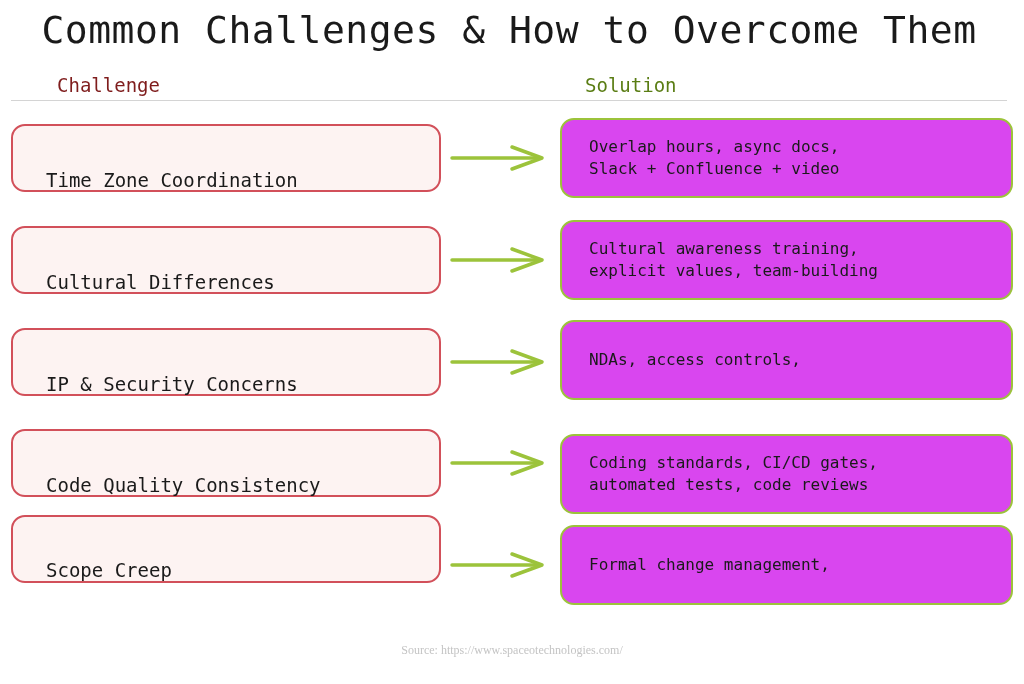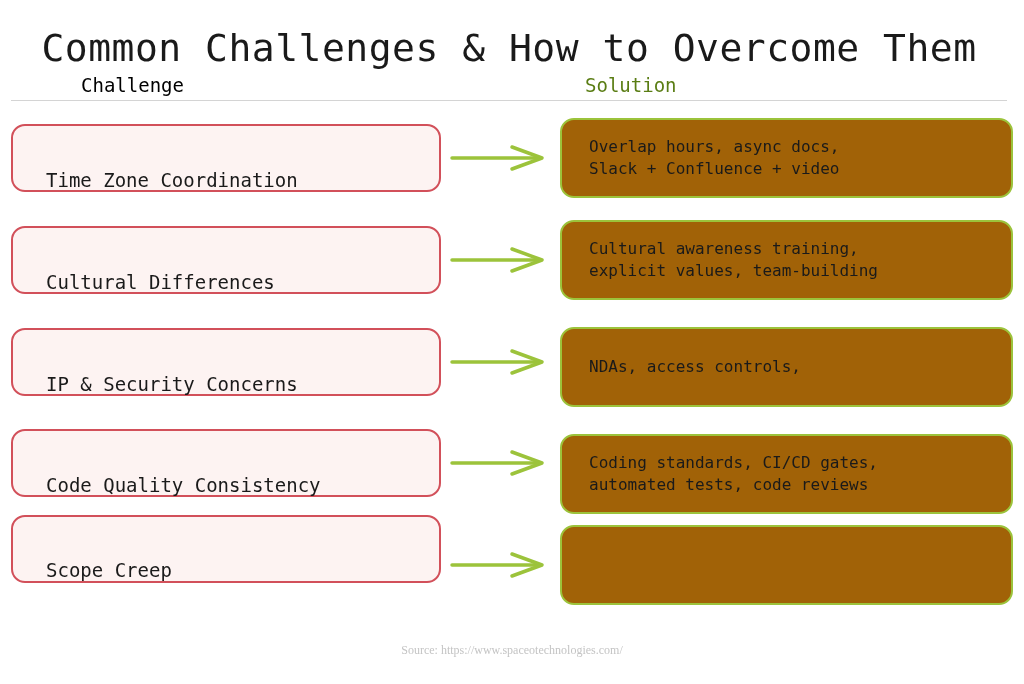--- a/index.html
+++ b/index.html
@@ -2,44 +2,44 @@
 <html><head>
 <meta charset="utf-8">
 <style>
   html, body { margin: 0; padding: 0; }
   body {
     width: 1024px; height: 684px; position: relative; overflow: hidden;
     background: #ffffff;
     font-family: "DejaVu Sans Mono", "Liberation Mono", monospace;
   }
   .title {
-    position: absolute; left: 0; top: 26px; width: 1018px; text-align: center;
+    position: absolute; left: 0; top: 8px; width: 1018px; text-align: center;
     font-size: 38px; color: #1a1a1a; letter-spacing: 0.5px;
   }
   .col-head {
     position: absolute; top: 74px; font-size: 19px;
   }
-  .col-head.challenge { left: 57px; color: #000000; margin-left: 24px; }
+  .col-head.challenge { left: 57px; color: #7f1d1d; }
   .col-head.solution { left: 585px; color: #5a7d14; }
   .sep {
     position: absolute; left: 11px; top: 100px; width: 996px; height: 1px;
     background: #d4d4d4;
   }
   .cbox {
     position: absolute; left: 11px; width: 426px; height: 64px;
     border: 2px solid #d2505a; border-radius: 14px; background: #fdf3f2;
     box-sizing: content-box;
     display: flex; align-items: center;
   }
   .cbox span {
     margin-left: 33px; font-size: 19px; color: #1a1a1a; margin-top: 44px;
   }
   .sbox {
     position: absolute; left: 560px; width: 449px; height: 76px;
-    border: 2px solid #9cc33b; border-radius: 14px; background: #a16207;
+    border: 2px solid #9cc33b; border-radius: 14px; background: #d946ef;
     box-sizing: content-box;
     display: flex; flex-direction: column; justify-content: center;
   }
   .sbox span {
     margin-left: 27px; font-size: 16px; line-height: 22px; color: #1a1a1a;
     display: block;
   }
   .arrow { position: absolute; left: 450px; width: 96px; height: 28px; }
   .source {
     position: absolute; left: 0; top: 643px; width: 1024px; text-align: center;
@@ -79,21 +79,21 @@
   <span>explicit values, team-building</span>
 </div>
 
 <div class="cbox" style="top:328px;">
   <span>IP &amp; Security Concerns</span>
 </div>
 <svg class="arrow" style="top:348px;" viewBox="0 0 96 28">
   <line x1="2" y1="14" x2="90" y2="14" stroke="#9cc33b" stroke-width="3.5" stroke-linecap="round"></line>
   <polyline points="62,3 92,14 62,25" fill="none" stroke="#9cc33b" stroke-width="3.5" stroke-linecap="round" stroke-linejoin="round"></polyline>
 </svg>
-<div class="sbox" style="top:327px;">
+<div class="sbox" style="top:320px;">
   <span>NDAs, access controls,</span>
 </div>
 
 <div class="cbox" style="top:429px;">
   <span>Code Quality Consistency</span>
 </div>
 <svg class="arrow" style="top:449px;" viewBox="0 0 96 28">
   <line x1="2" y1="14" x2="90" y2="14" stroke="#9cc33b" stroke-width="3.5" stroke-linecap="round"></line>
   <polyline points="62,3 92,14 62,25" fill="none" stroke="#9cc33b" stroke-width="3.5" stroke-linecap="round" stroke-linejoin="round"></polyline>
 </svg>
@@ -103,15 +103,16 @@
 </div>
 
 <div class="cbox" style="top:515px;align-items:flex-end;">
   <span>Scope Creep</span>
 </div>
 <svg class="arrow" style="top:551px;" viewBox="0 0 96 28">
   <line x1="2" y1="14" x2="90" y2="14" stroke="#9cc33b" stroke-width="3.5" stroke-linecap="round"></line>
   <polyline points="62,3 92,14 62,25" fill="none" stroke="#9cc33b" stroke-width="3.5" stroke-linecap="round" stroke-linejoin="round"></polyline>
 </svg>
 <div class="sbox" style="top:525px;">
+  <span>Formal change management,</span>
 </div>
 
 <div class="source">Source: https://www.spaceotechnologies.com/</div>
 
 </body></html>

